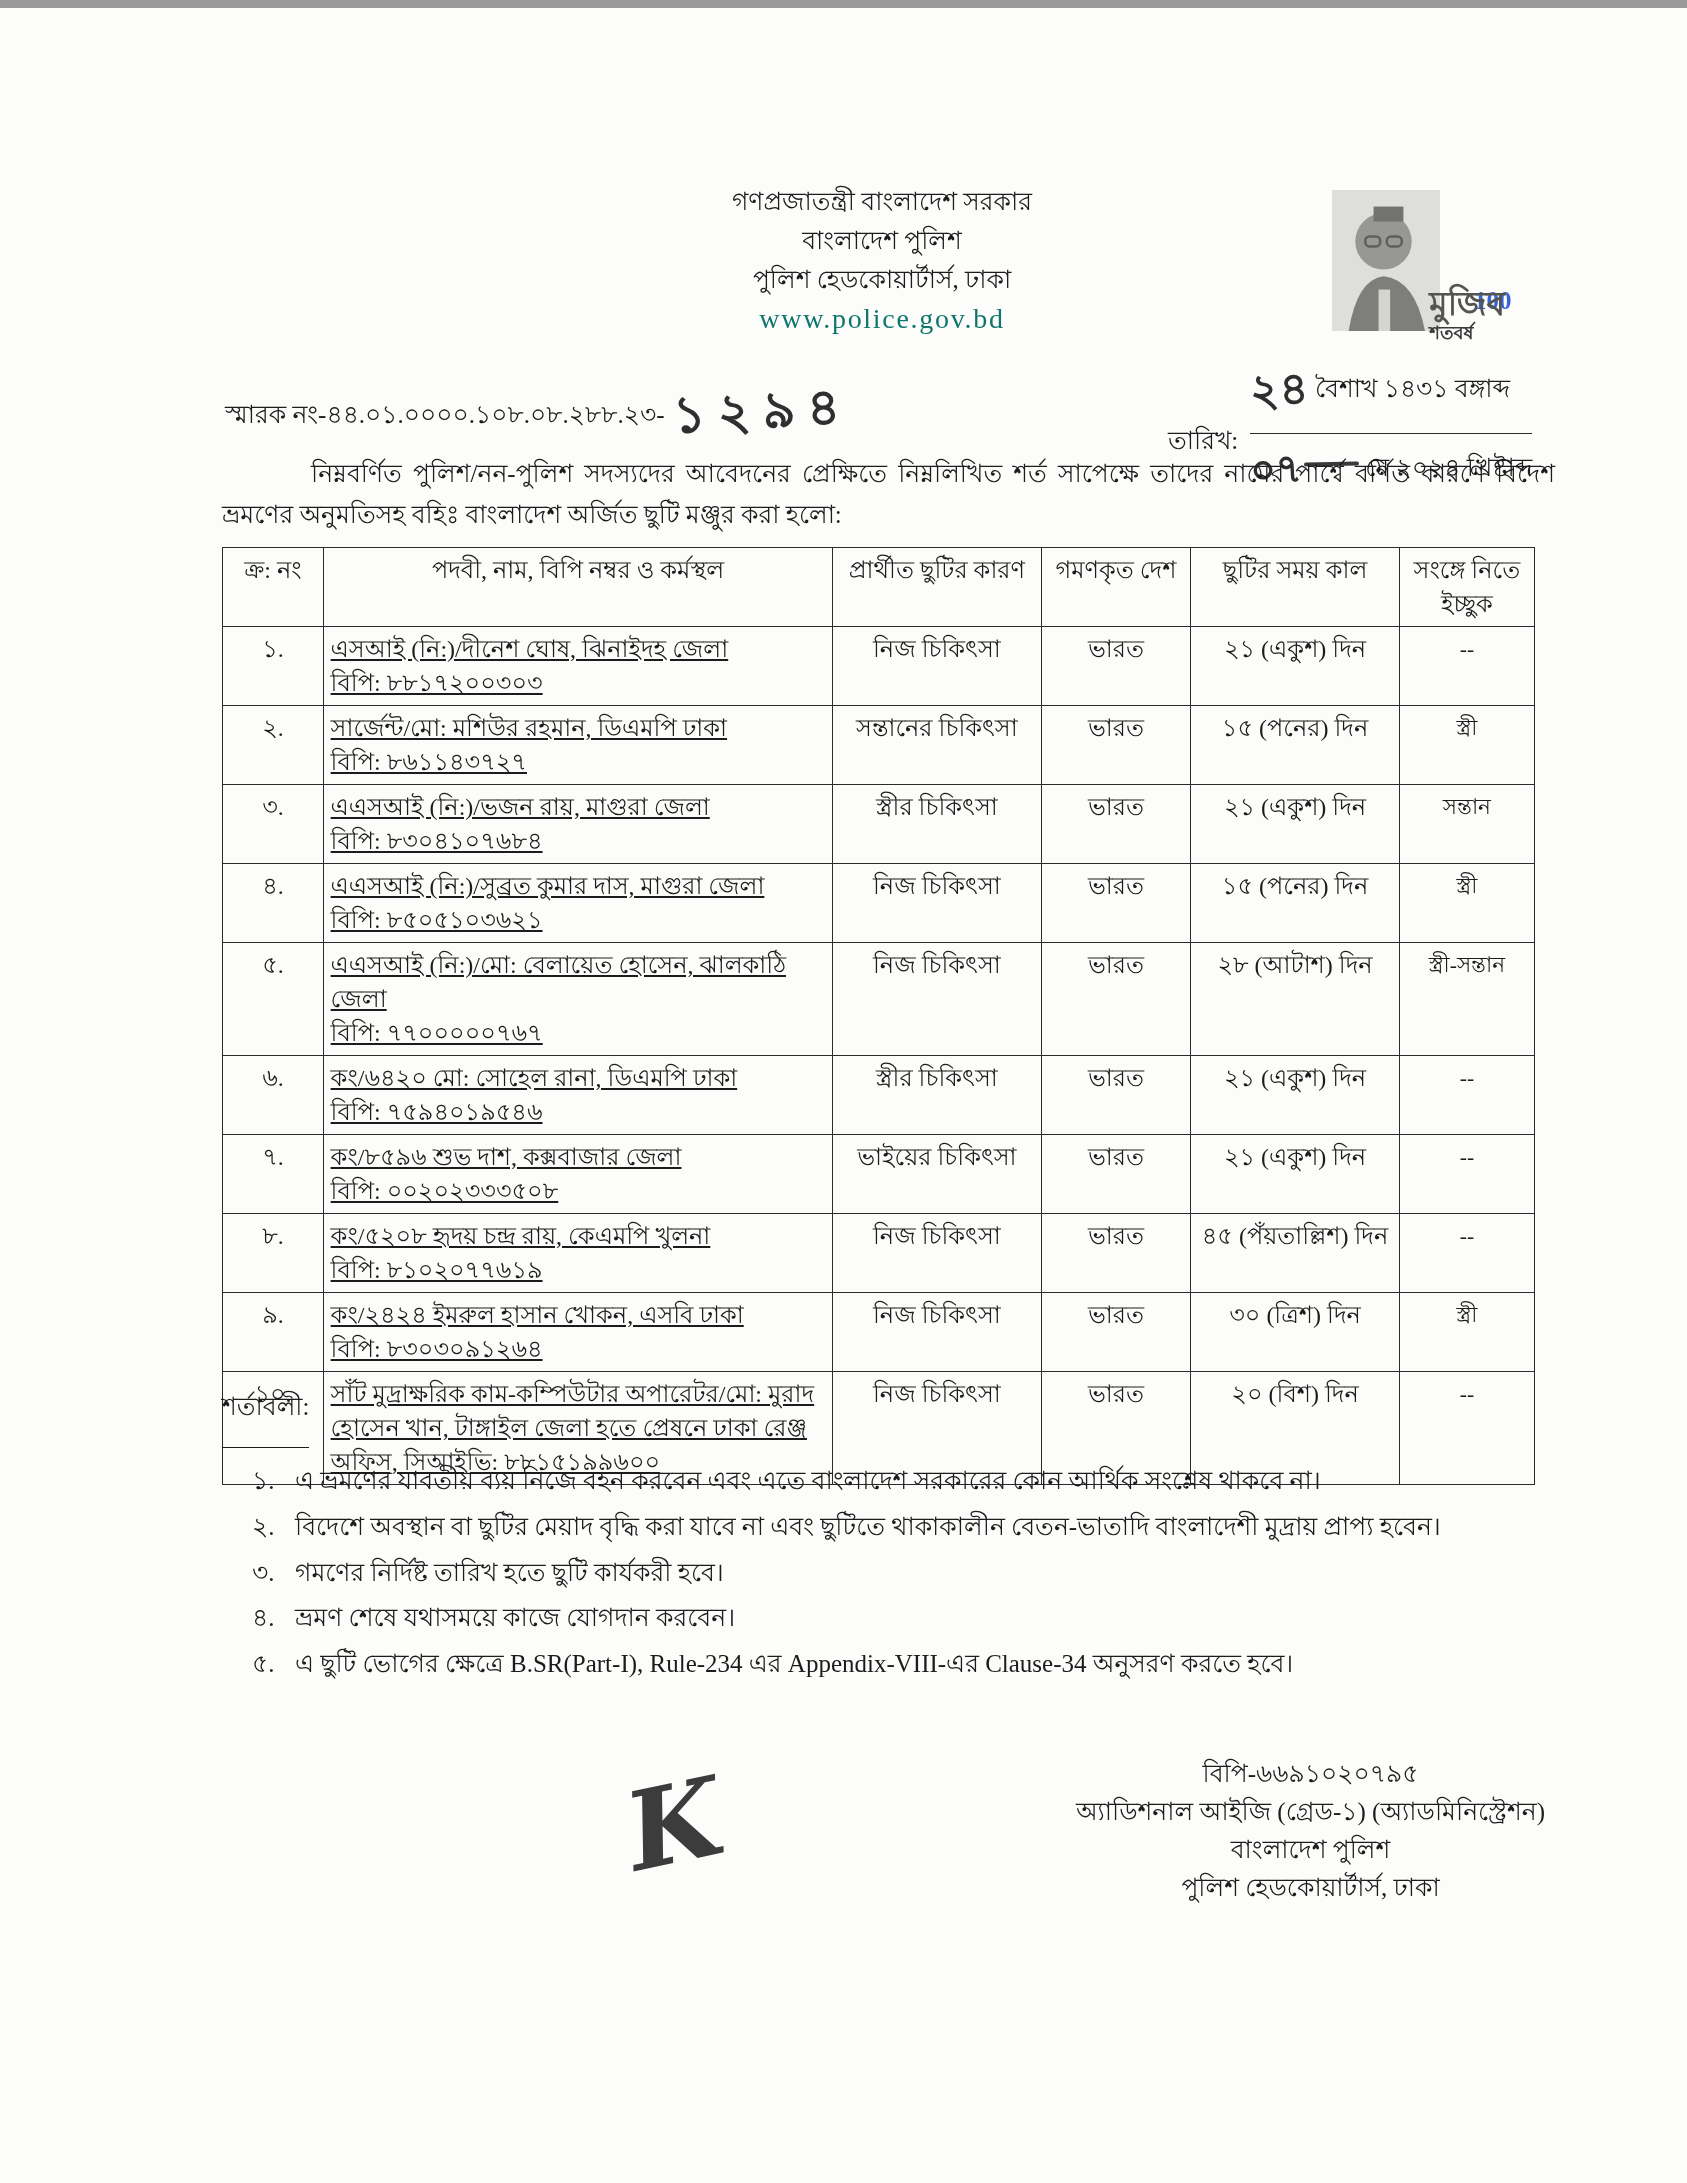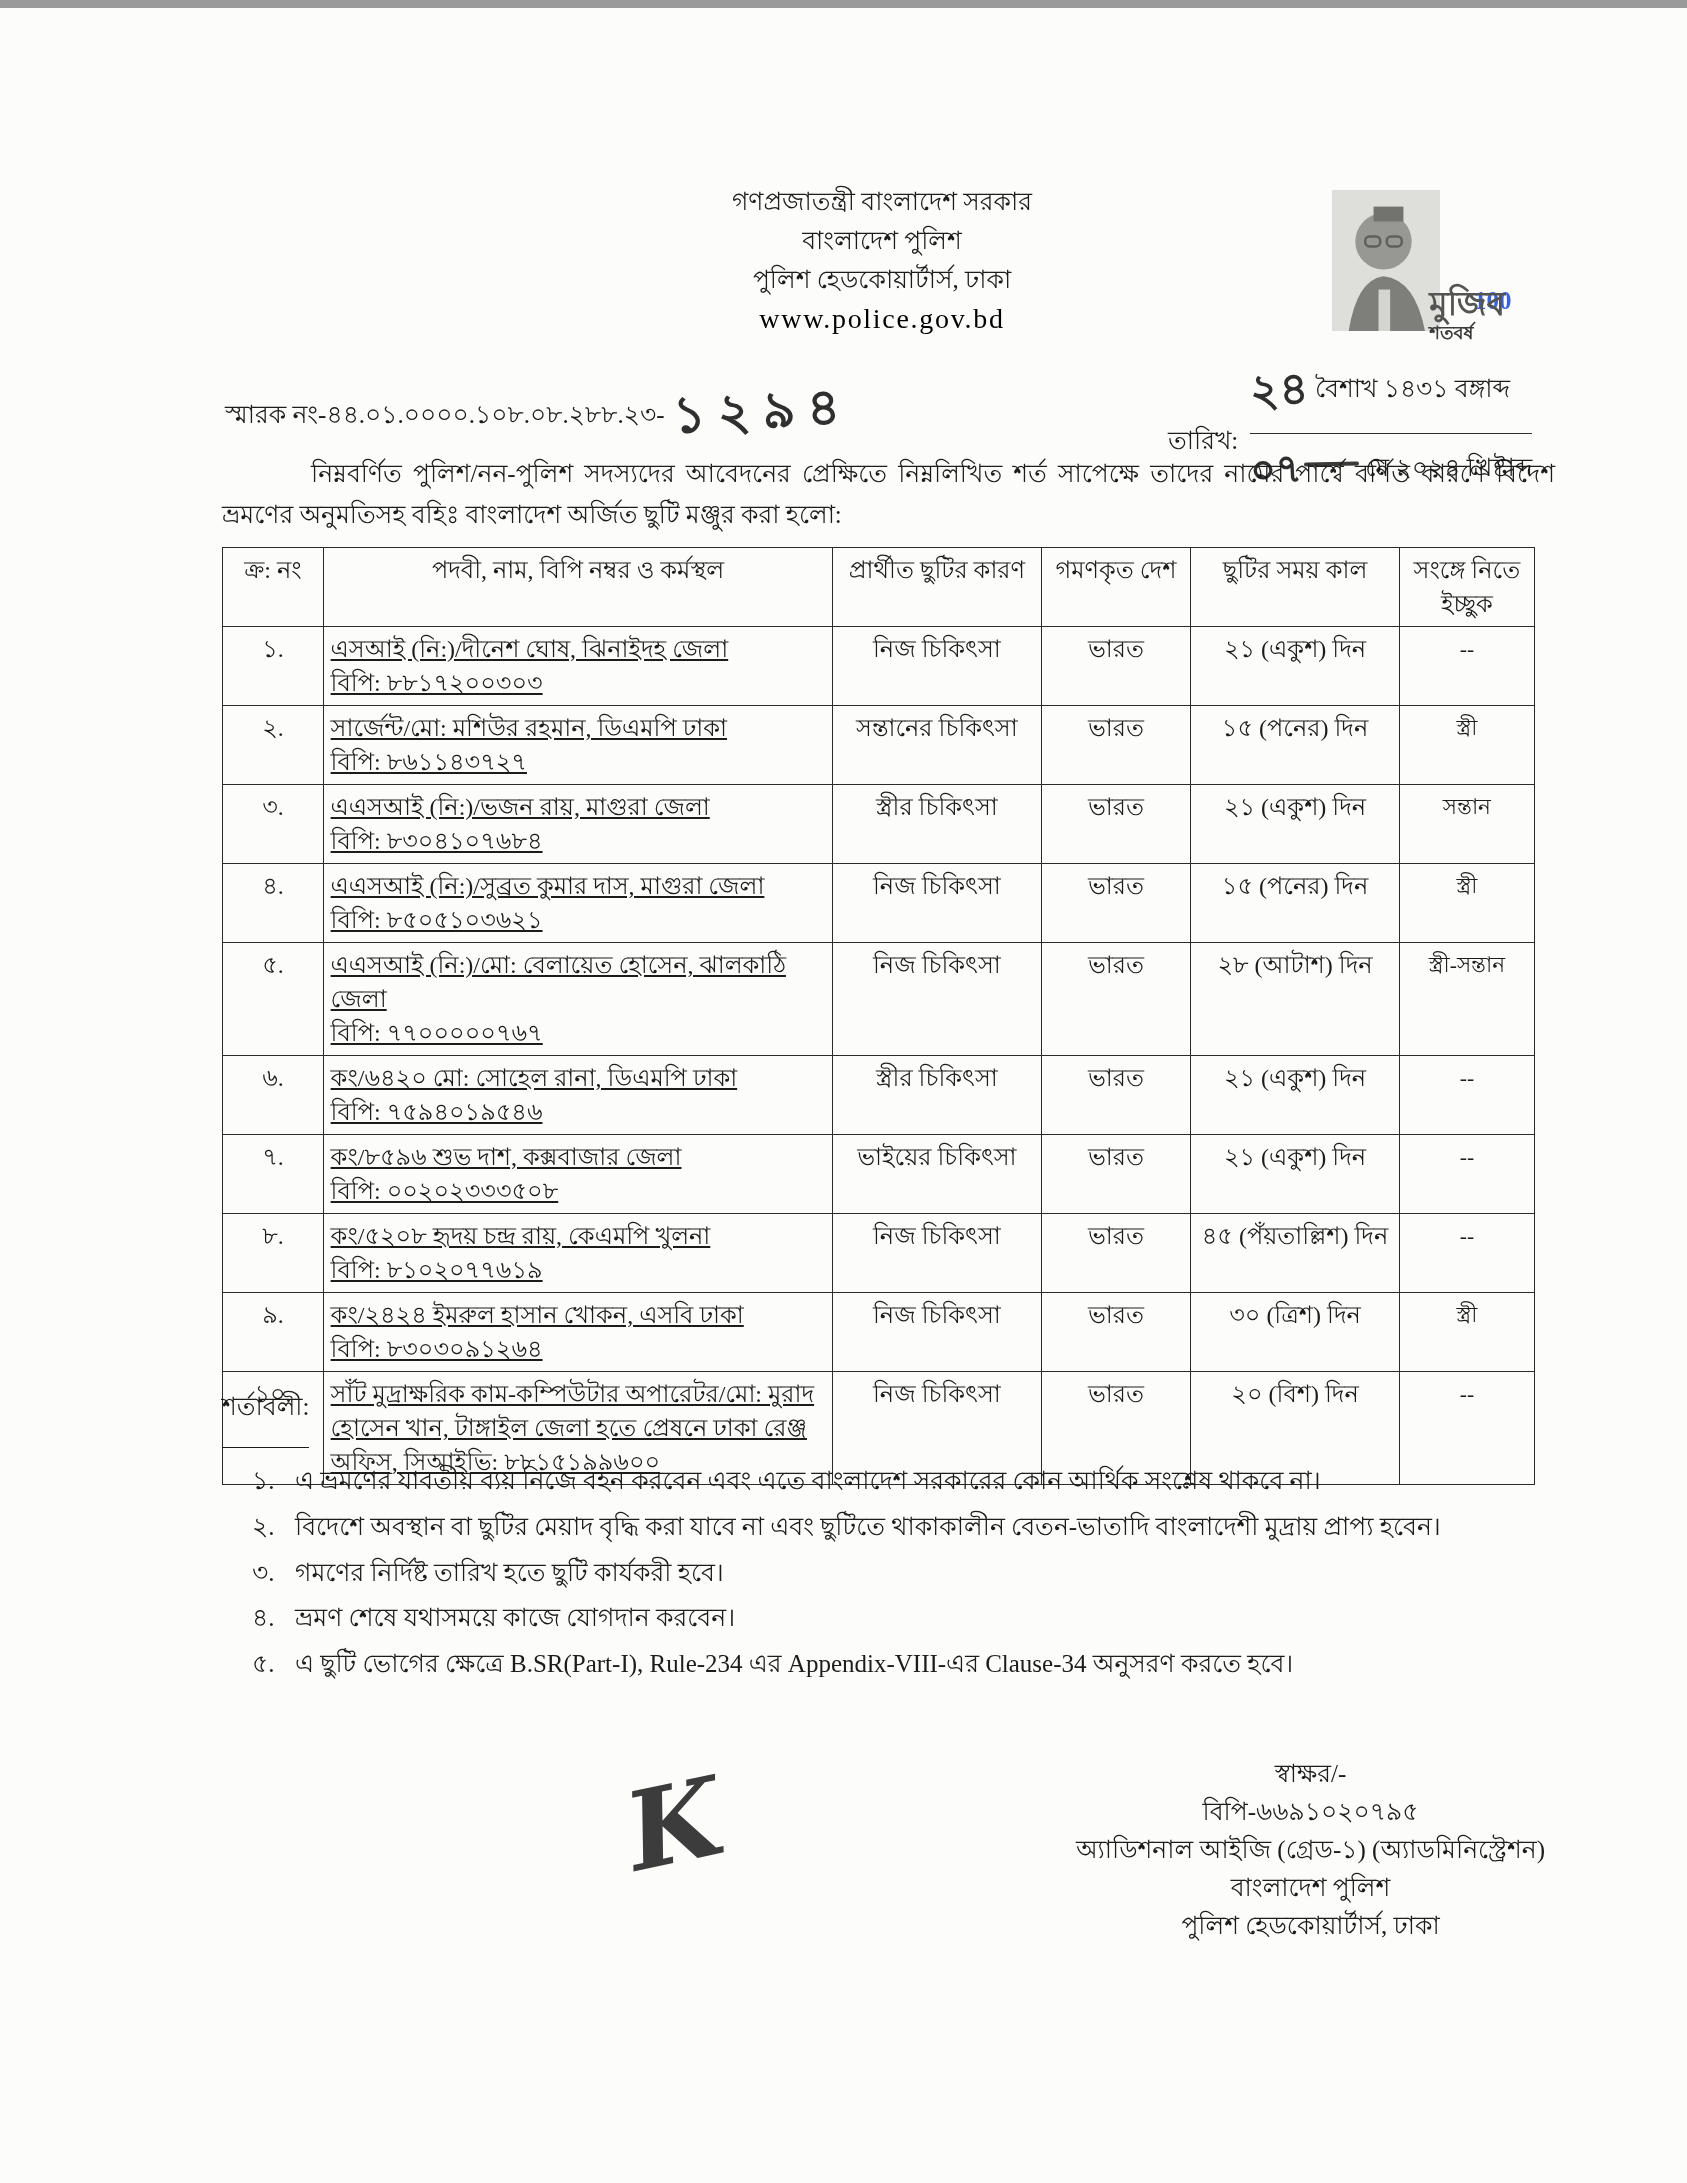--- a/index.html
+++ b/index.html
@@ -13,21 +13,21 @@
     font-size:25px;
     overflow:hidden;
   }
   
   .letterhead{
     position:absolute;left:551px;top:174px;width:662px;
     text-align:center;line-height:39px;
   }
   .letterhead .site{
     font-family:"Liberation Serif","DejaVu Serif",serif;
-    font-size:28px;letter-spacing:1.7px;color:#000000;
+    font-size:28px;letter-spacing:1.7px;color:#0f766e;
   }
   
   .logo{
     position:absolute;left:1307px;top:182px;width:198px;height:161px;
     opacity:.88;
   }
   .logo .photo{
     position:absolute;left:25px;top:0;width:108px;height:141px;
     background:#dcdcd8;
   }
@@ -301,21 +301,20 @@
     </div>
         <div class="term-item">
       <span class="term-num">৫.</span>
       <span class="term-text">এ ছুটি ভোগের ক্ষেত্রে B.SR(Part-I), Rule-234 এর Appendix-VIII-এর Clause-34 অনুসরণ করতে হবে।</span>
     </div>
       </div>
   </div>
 
   <div class="hand-initial">K</div>
   <div class="signature" id="signature-block">
-      <div>স্বাক্ষর/-</div>
       <div>বিপি-৬৬৯১০২০৭৯৫</div>
       <div>অ্যাডিশনাল আইজি (গ্রেড-১) (অ্যাডমিনিস্ট্রেশন)</div>
       <div>বাংলাদেশ পুলিশ</div>
       <div>পুলিশ হেডকোয়ার্টার্স, ঢাকা</div>
     </div>
 
 </div>
 
 
 </body></html>

